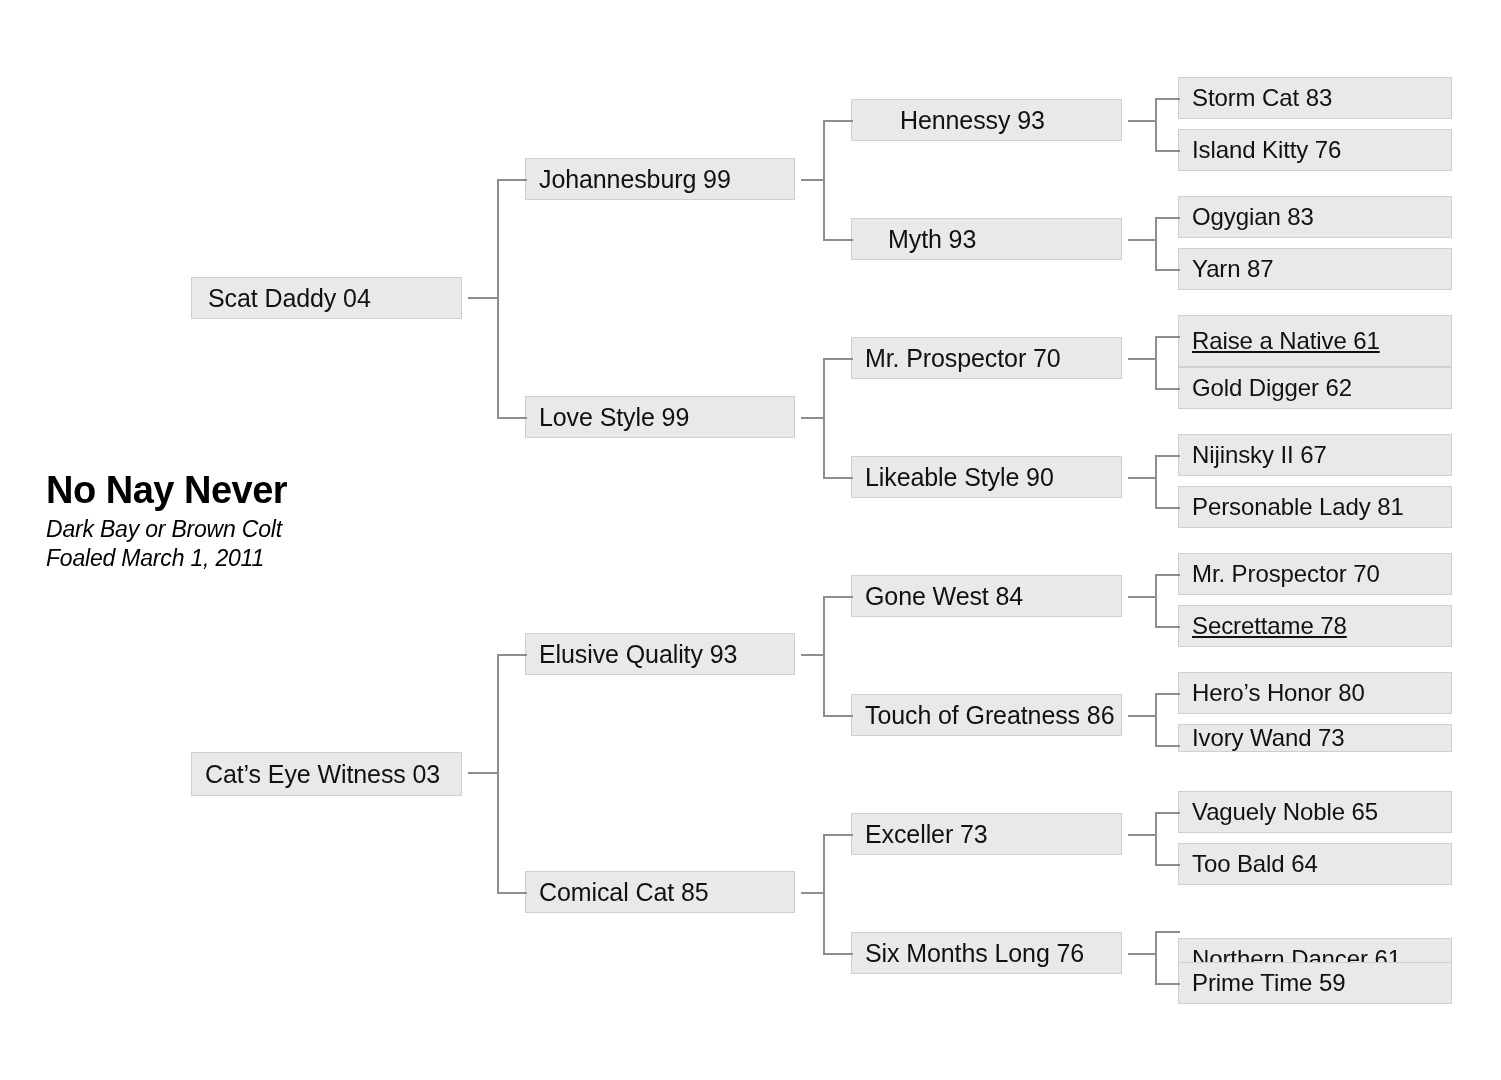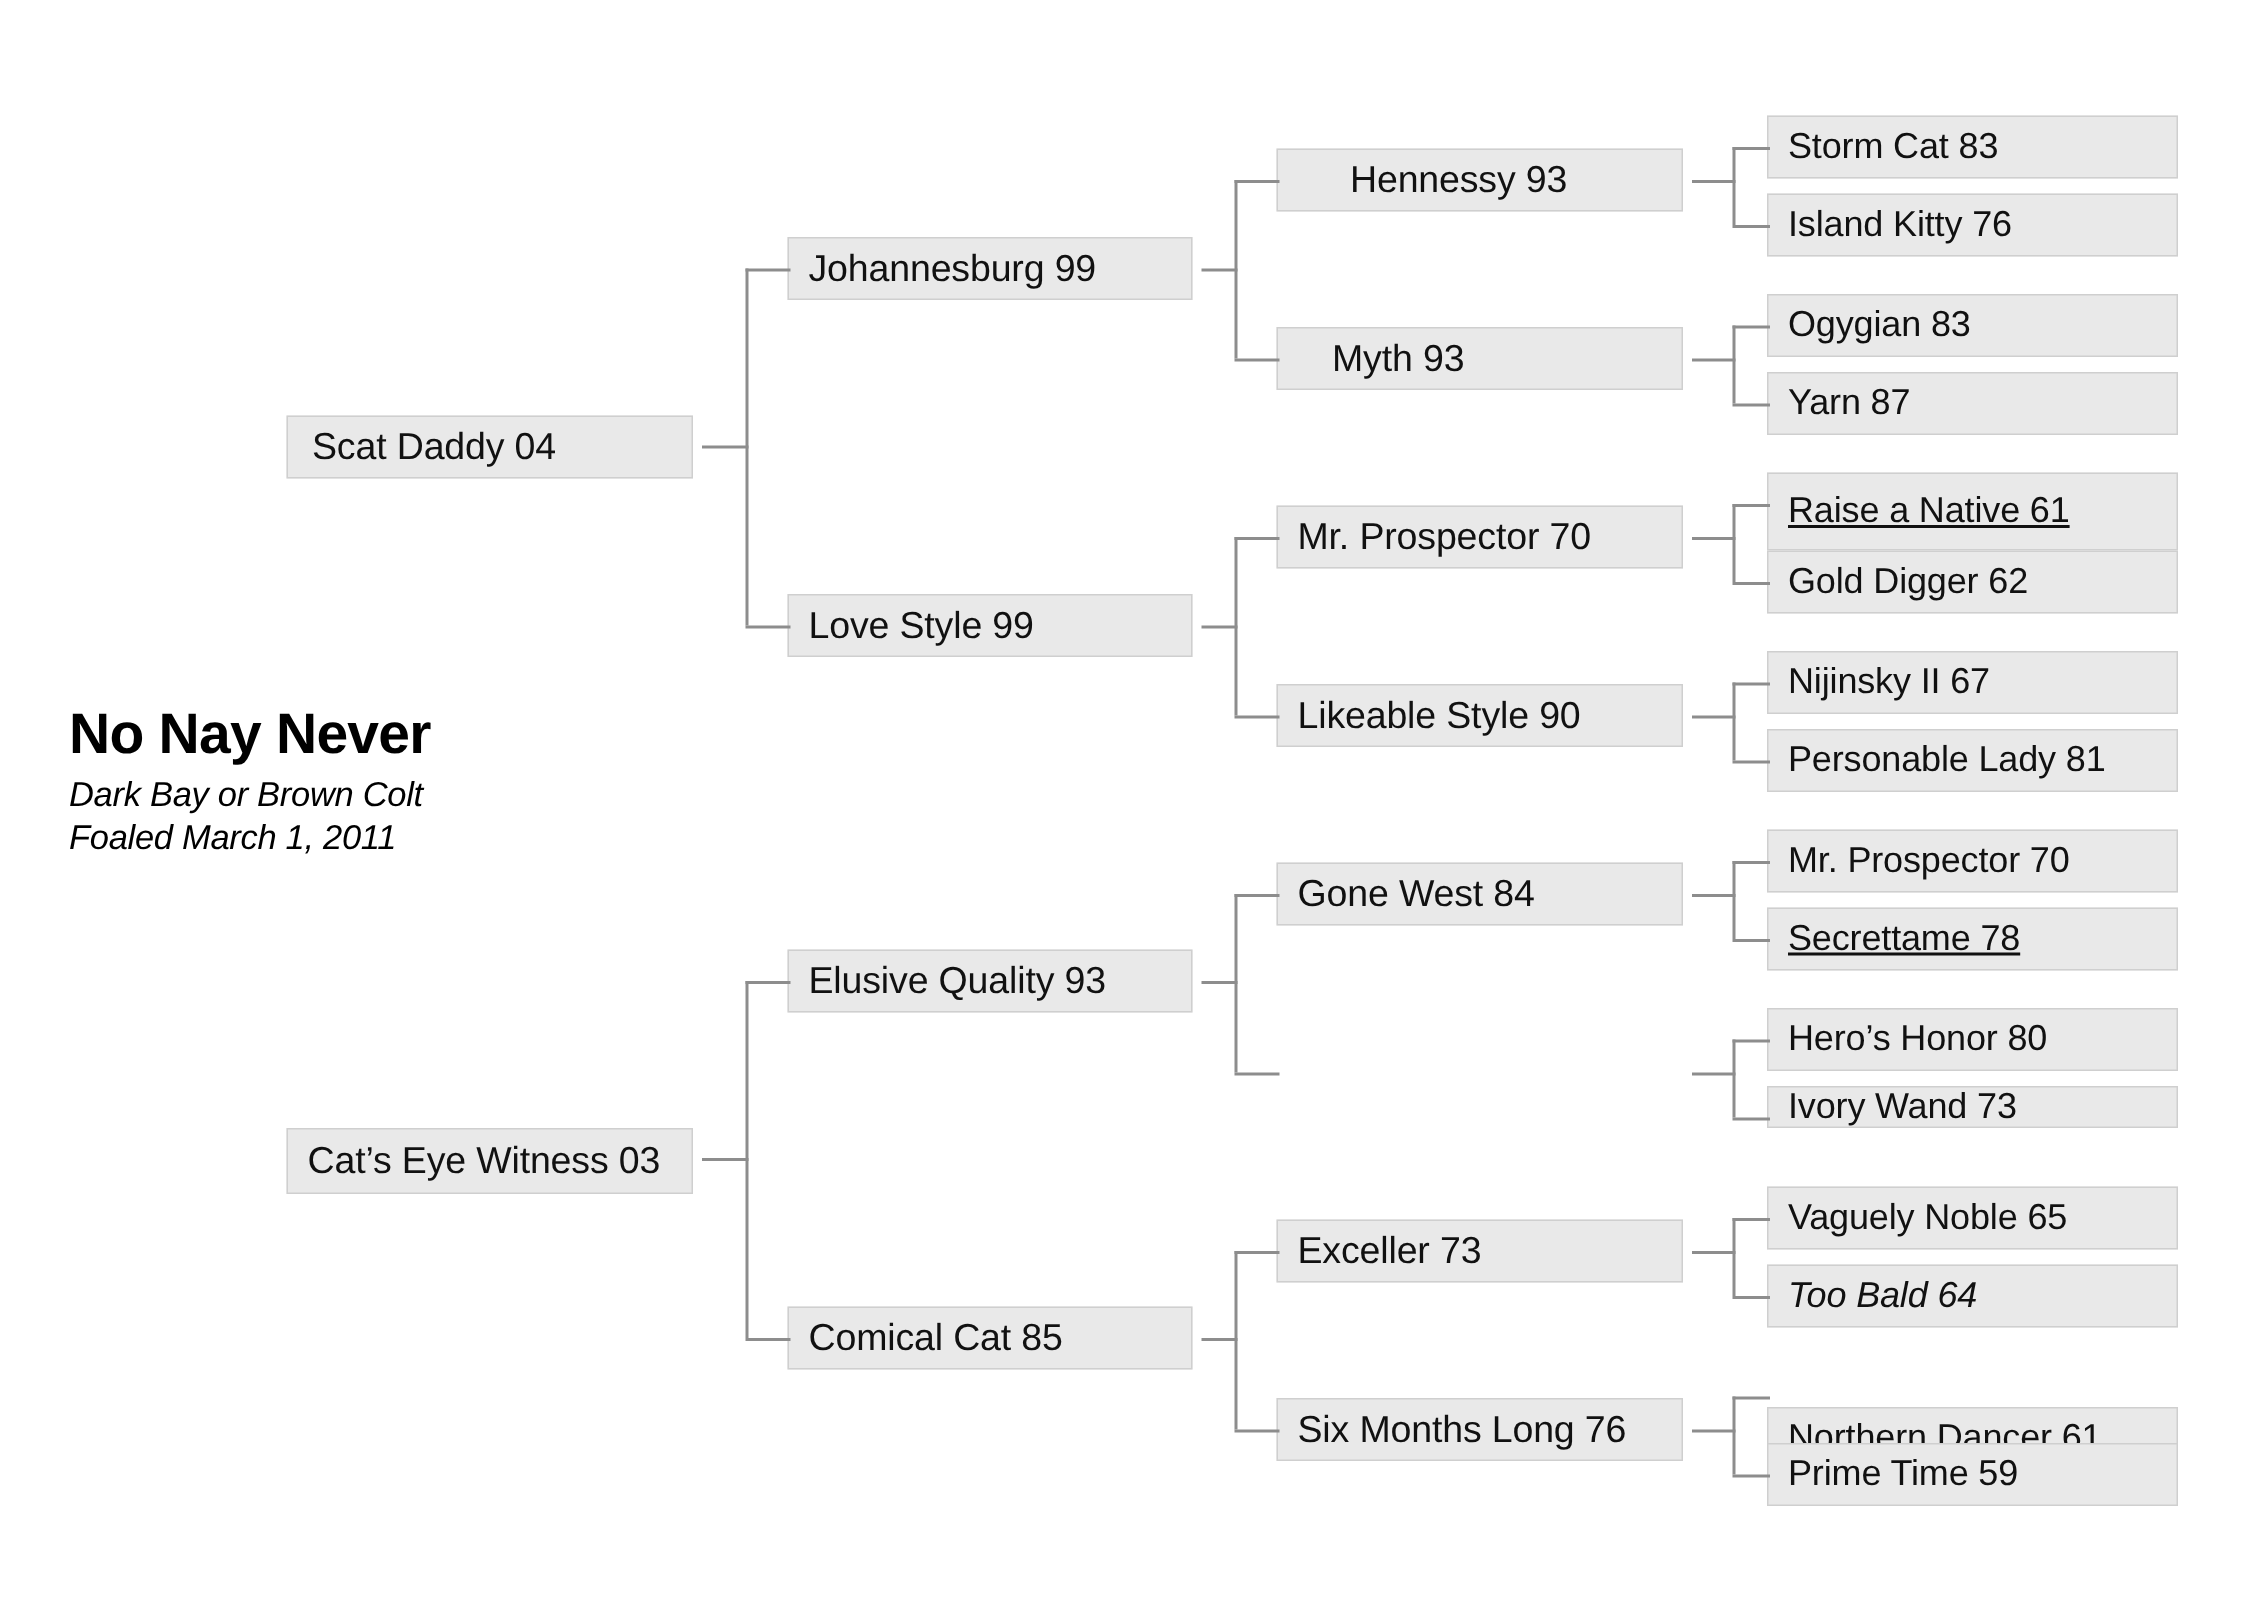--- a/index.html
+++ b/index.html
@@ -112,20 +112,23 @@
   </div>
   <div class="node g3" style="left:851px;top:337px;width:271px;height:42px;">
     <span>Mr. Prospector 70</span>
   </div>
   <div class="node g3" style="left:851px;top:456px;width:271px;height:42px;">
     <span>Likeable Style 90</span>
   </div>
   <div class="node g3" style="left:851px;top:575px;width:271px;height:42px;">
     <span>Gone West 84</span>
   </div>
+  <div class="node g3" style="left:851px;top:694px;width:271px;height:42px;">
+    <span>Touch of Greatness 86</span>
+  </div>
   <div class="node g3" style="left:851px;top:813px;width:271px;height:42px;">
     <span>Exceller 73</span>
   </div>
   <div class="node g3" style="left:851px;top:932px;width:271px;height:42px;">
     <span>Six Months Long 76</span>
   </div>
 
   <div class="node g4" style="left:1178px;top:77px;width:274px;height:42px;">
     <span>Storm Cat 83</span>
   </div>
@@ -158,21 +161,21 @@
   </div>
   <div class="node g4" style="left:1178px;top:672px;width:274px;height:42px;">
     <span>Hero’s Honor 80</span>
   </div>
   <div class="node g4" style="left:1178px;top:724px;width:274px;height:28px;">
     <span>Ivory Wand 73</span>
   </div>
   <div class="node g4" style="left:1178px;top:791px;width:274px;height:42px;">
     <span>Vaguely Noble 65</span>
   </div>
-  <div class="node g4" style="left:1178px;top:843px;width:274px;height:42px;font-style:italic;">
+  <div class="node g4" style="left:1178px;top:843px;width:274px;height:42px;">
     <span>Too Bald 64</span>
   </div>
   <div class="node g4" style="left:1178px;top:910px;width:274px;height:42px;margin-top:28px;">
     <span>Northern Dancer 61</span>
   </div>
   <div class="node g4" style="left:1178px;top:962px;width:274px;height:42px;">
     <span>Prime Time 59</span>
   </div>
 
   <div class="ln-h" style="left:468px;top:297px;width:31px;"></div>

